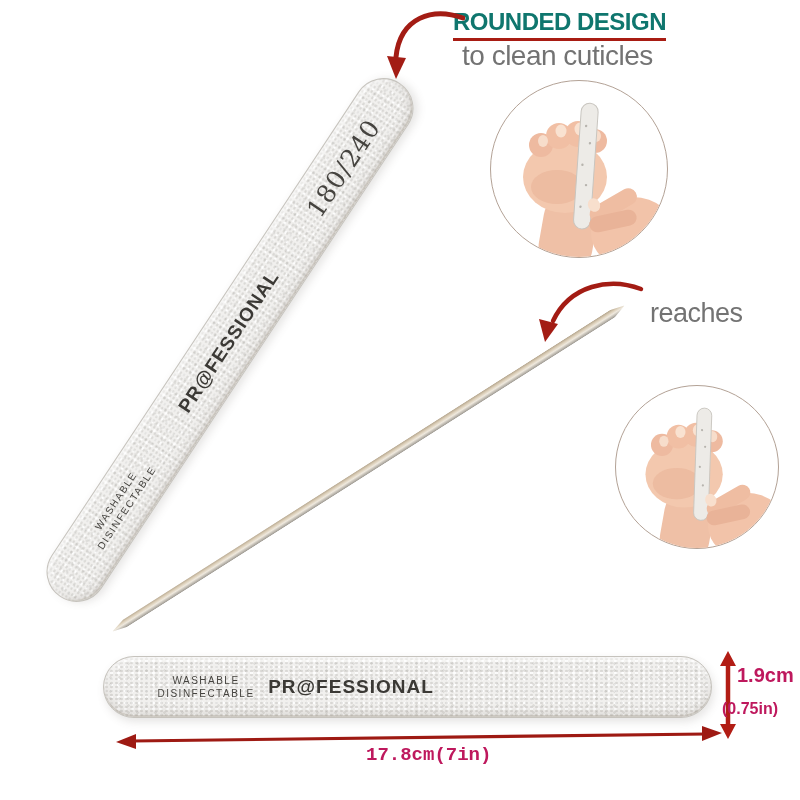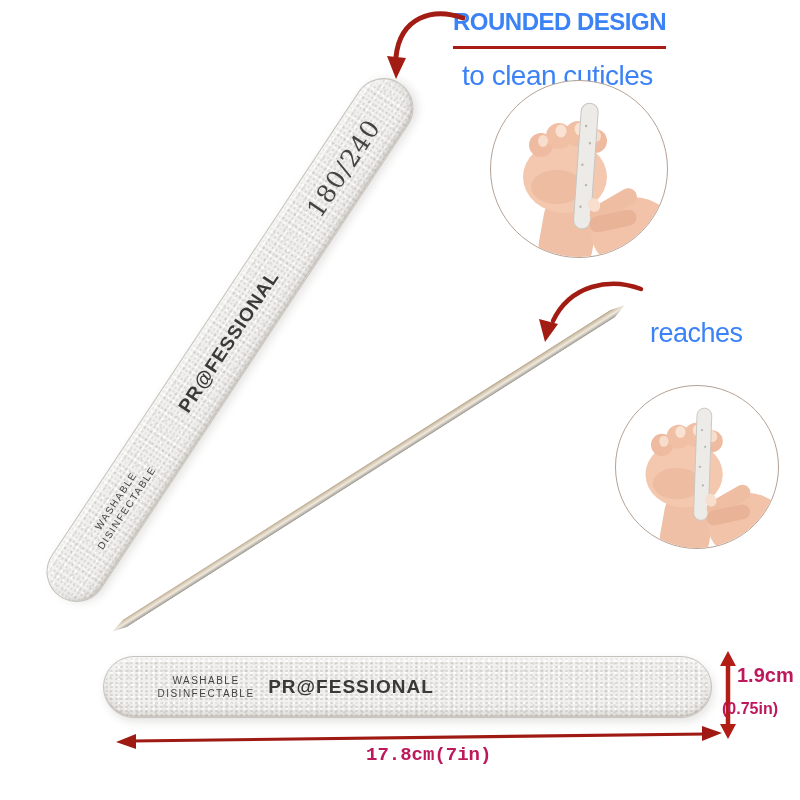--- a/index.html
+++ b/index.html
@@ -45,24 +45,24 @@
     clip-path:polygon(0 55%,2.5% 8%,97.5% 0,100% 45%,97.5% 100%,2.5% 100%);
   }
 
   
   .file-bottom{
     position:absolute;left:103px;top:656px;width:609px;height:62px;border-radius:31px;
   }
 
   
   .callout-title{
-    position:absolute;color:#3b82f6;font-weight:700;letter-spacing:-0.5px;
-    border-bottom:3px solid #a81c13;padding-bottom:10px;white-space:nowrap;
+    position:absolute;color:#0f766e;font-weight:700;letter-spacing:-0.5px;
+    border-bottom:3px solid #a81c13;padding-bottom:2px;white-space:nowrap;
   }
-  .callout-sub{position:absolute;color:#3b82f6;font-weight:400;letter-spacing:-0.5px;white-space:nowrap;margin-top:20px;}
+  .callout-sub{position:absolute;color:#737373;font-weight:400;letter-spacing:-0.5px;white-space:nowrap;}
   #rounded-title{left:453px;top:8px;font-size:24px;}
   #rounded-sub{left:462px;top:40px;font-size:28px;}
   #thin-title{left:645px;top:266px;font-size:22px;}
   #thin-sub1{left:650px;top:298px;font-size:27px;}
   #thin-sub2{left:652px;top:344px;font-size:27px;}
 
   
   .photo-circle{
     position:absolute;border-radius:50%;border:1.5px solid #b3a296;background:#fff;
     overflow:hidden;

